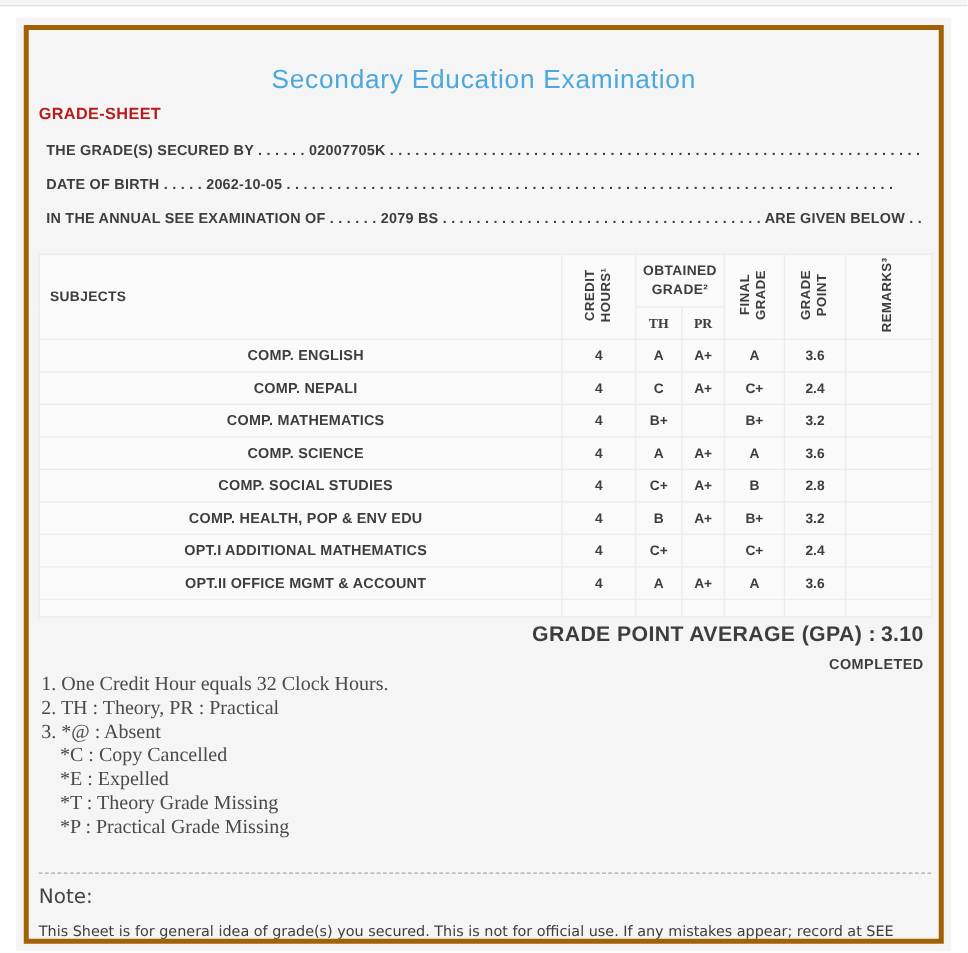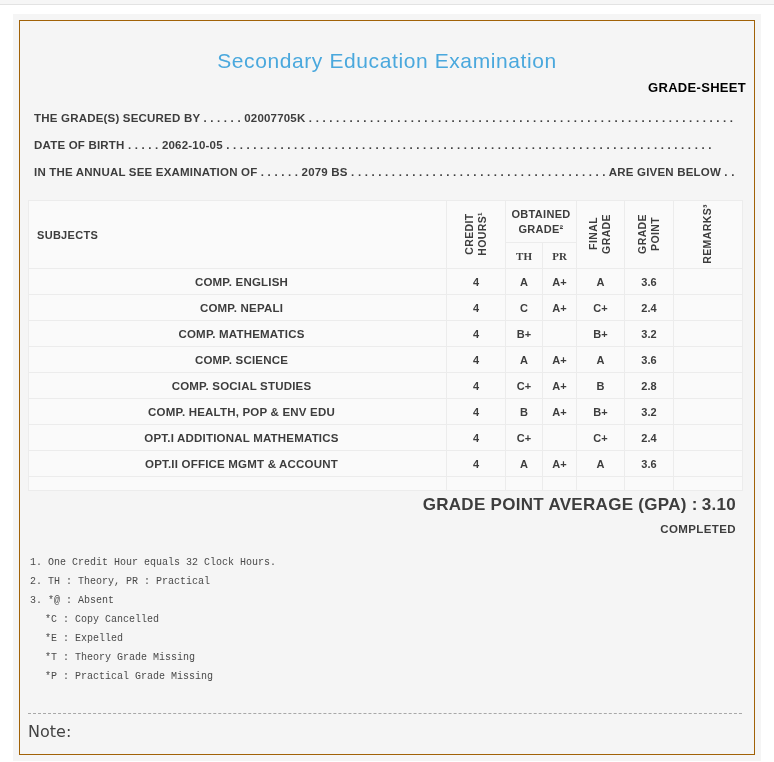--- a/index.html
+++ b/index.html
@@ -4,26 +4,26 @@
 <style>
   * { margin:0; padding:0; box-sizing:border-box; }
   html,body { width:774px; height:762px; background:#ffffff; overflow:hidden;
               font-family:"Liberation Sans", sans-serif; color:#3d3d3d; }
 
   .top-strip { height:5px; background:#f6f6f6; border-bottom:1px solid #e3e3e3; }
 
   .panel { margin:9px 0 0 13px; width:748px; height:747px;
            background:#f5f5f5; padding:6px; }
 
-  .inner { border:1px solid #a16207; height:100%; padding:0 8px; overflow:hidden; }
+  .inner { border:4px solid #a16207; height:100%; padding:0 8px; overflow:hidden; }
 
   .title { margin-top:28px; text-align:center; font-size:21px; font-weight:400;
            letter-spacing:0.6px; color:#4aa8dd; }
-  .subtitle { margin-top:7px; text-align:right; font-size:13px; font-weight:700;
-              letter-spacing:0.3px; color:#000000; }
+  .subtitle { margin-top:7px; text-align:left; font-size:13px; font-weight:700;
+              letter-spacing:0.3px; color:#b91c1c; }
 
   .info-lines { margin-top:10px; padding-left:6px; }
   .info-line { white-space:pre; overflow:hidden; width:700px; height:27px;
                line-height:27px; font-size:11.5px; font-weight:700; letter-spacing:0.2px; }
 
   table.grades { border-collapse:collapse; width:714px; margin-top:14px; table-layout:fixed; }
   table.grades th, table.grades td { border:1px solid #ececec; background:#fafafa;
                font-size:11px; font-weight:700; color:#3d3d3d; }
   col.c-subject { width:418px; } col.c-credit { width:59px; } col.c-th { width:37px; }
   col.c-pr { width:34px; } col.c-final { width:48px; } col.c-gp { width:49px; }
@@ -44,22 +44,22 @@
   tbody td.c-subject-cell { text-align:center; padding-left:8px; font-size:11.5px;
                             letter-spacing:0.2px; }
   tbody tr.spacer td { height:14px; }
 
   .gpa { width:714px; margin-top:4px; text-align:right; padding-right:6px;
          font-size:17px; font-weight:700; letter-spacing:0.3px; }
   .gpa .gpa-val { margin-left:4px; }
   .completed { width:714px; margin-top:8px; text-align:right; padding-right:6px;
                font-size:11.5px; font-weight:700; letter-spacing:0.4px; }
 
-  .footnotes { margin-top:18px; padding-left:2px;
-               font-family:Liberation Mono, monospace; font-size:10px;
+  .footnotes { padding-left:2px;
+               font-family:Liberation Serif, serif; font-size:16px;
                color:#4a4a4a; }
   .fn-line { line-height:19px; }
   .fn-line.indent { padding-left:15px; }
 
   .divider { margin-top:27px; border-top:1px dashed #a8a8a8; width:714px; }
   .note-label { margin-top:8px; font-family:"DejaVu Sans", sans-serif;
                 font-size:16px; color:#444444; }
   .note-text { margin-top:6px; max-width:706px; font-family:"DejaVu Sans", sans-serif;
                font-size:11.5px; line-height:26px; color:#3d3d3d; }
 </style>

